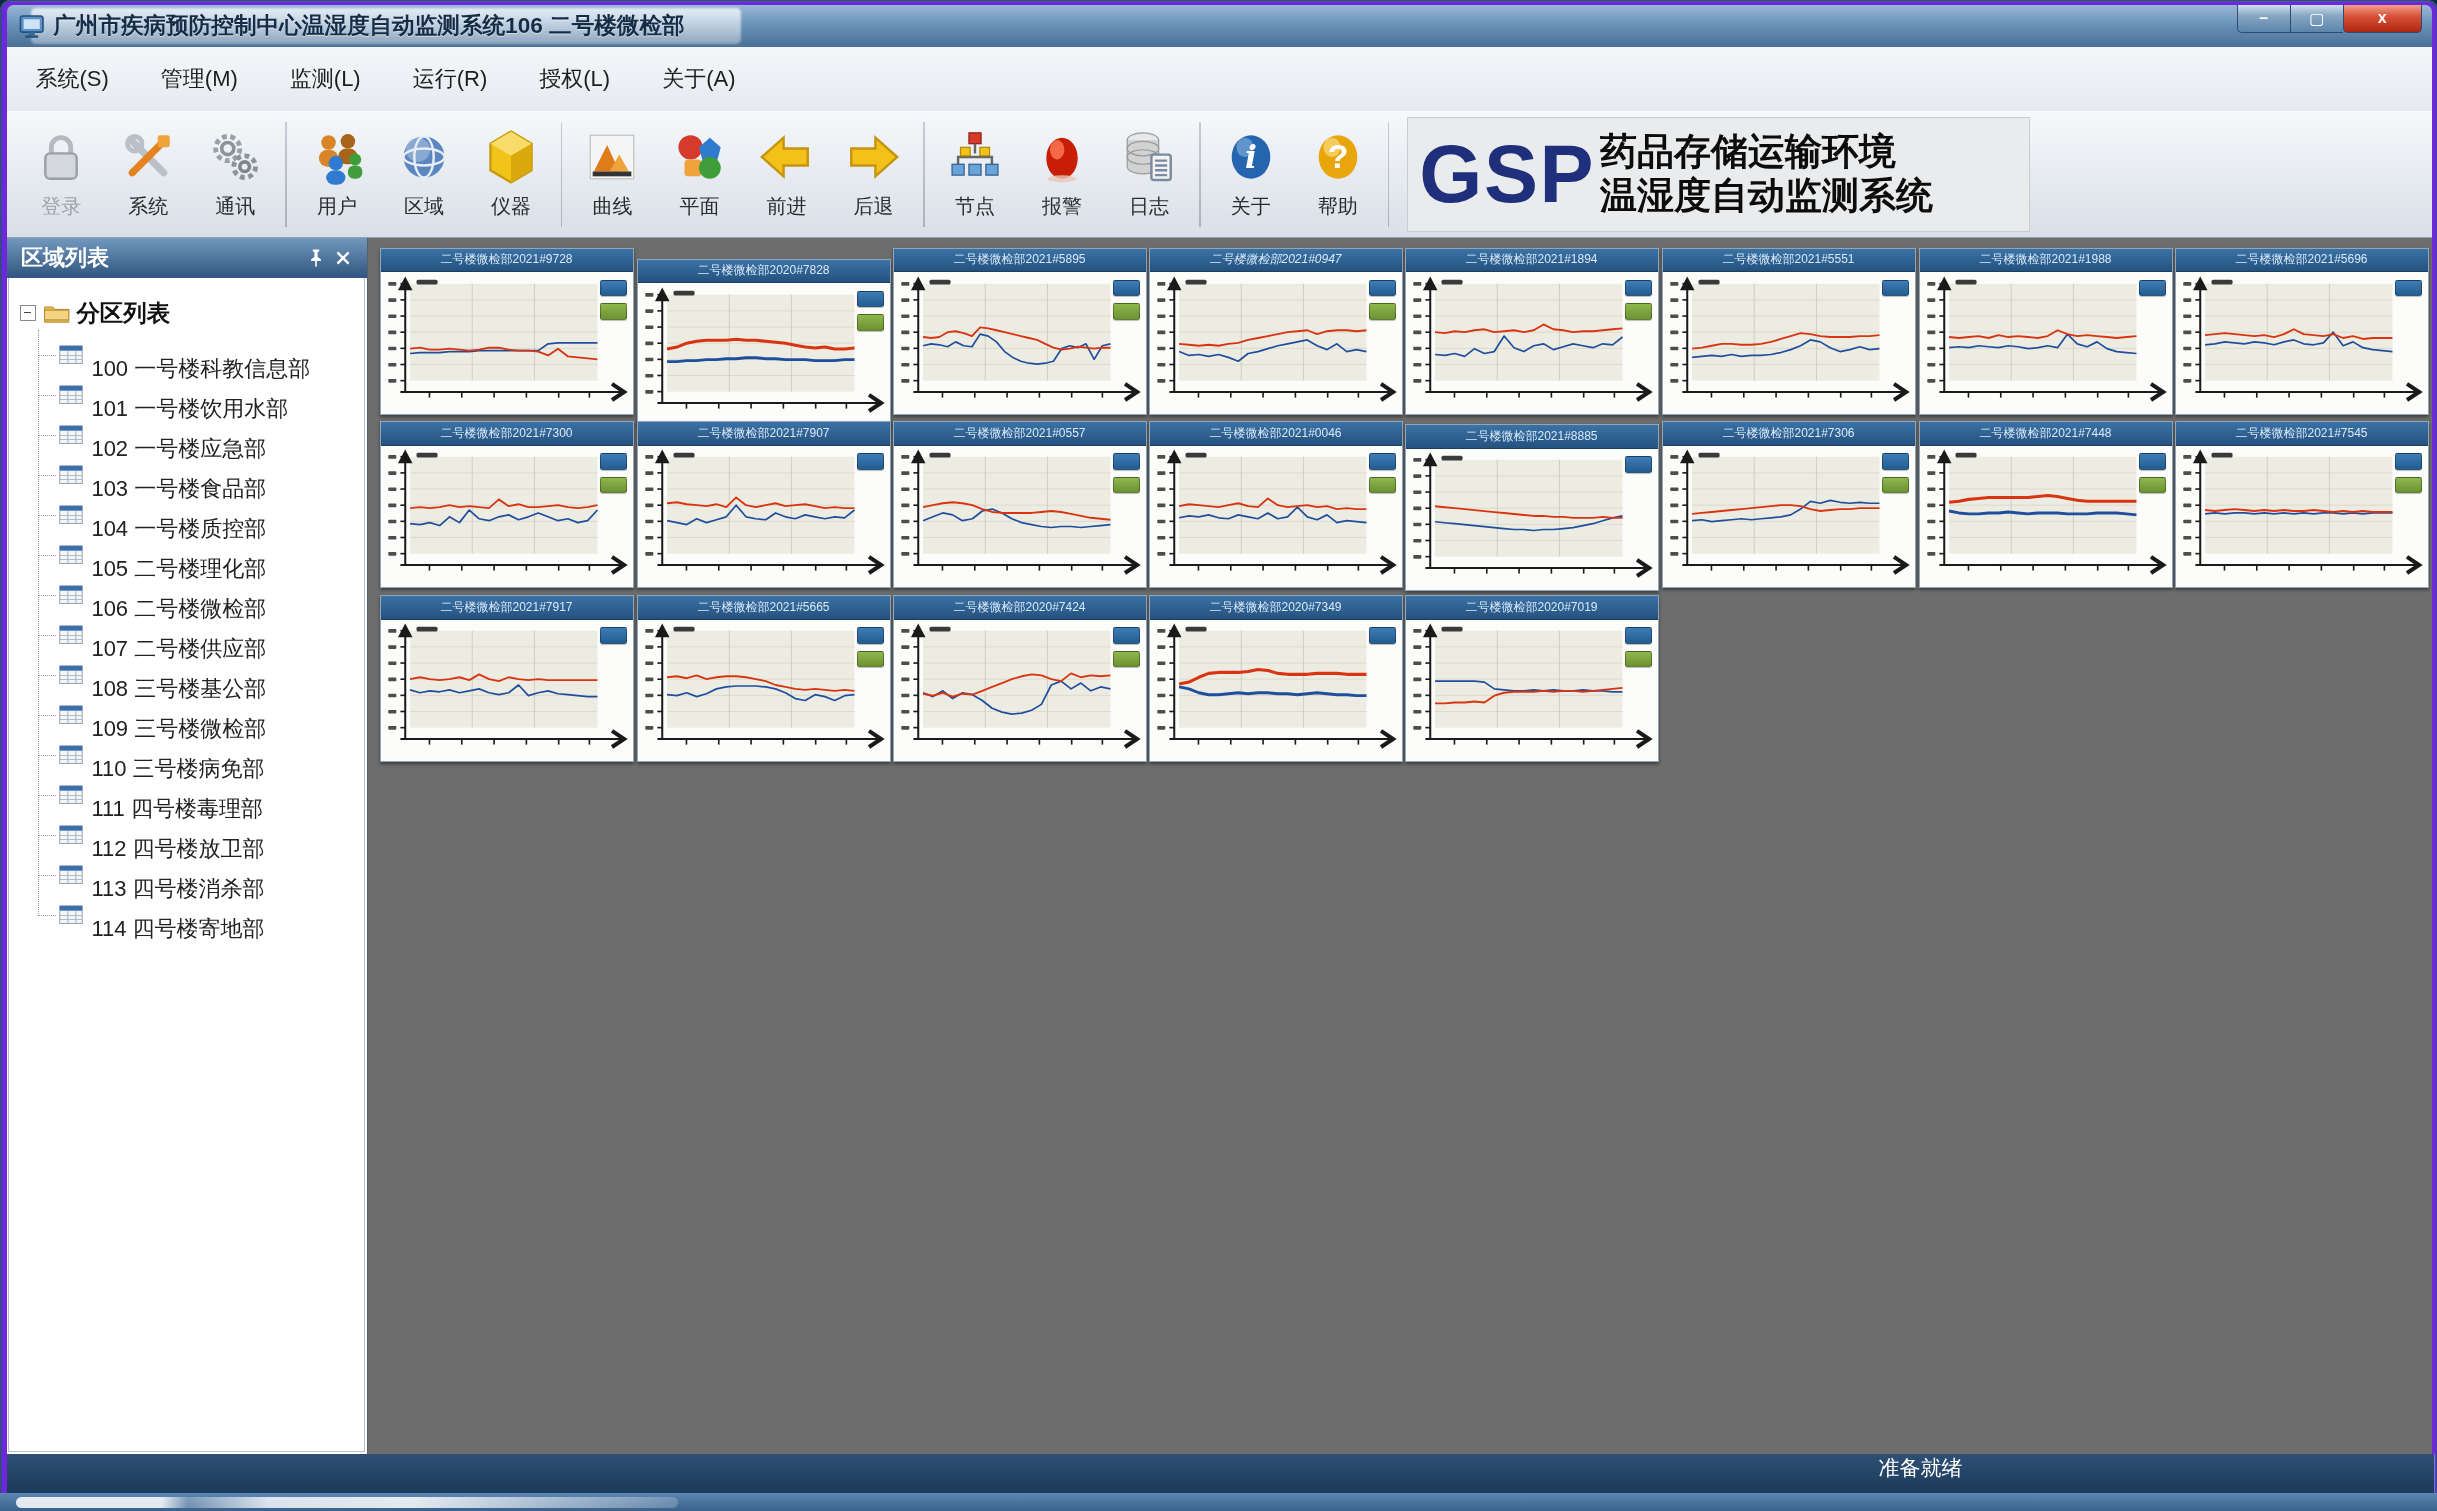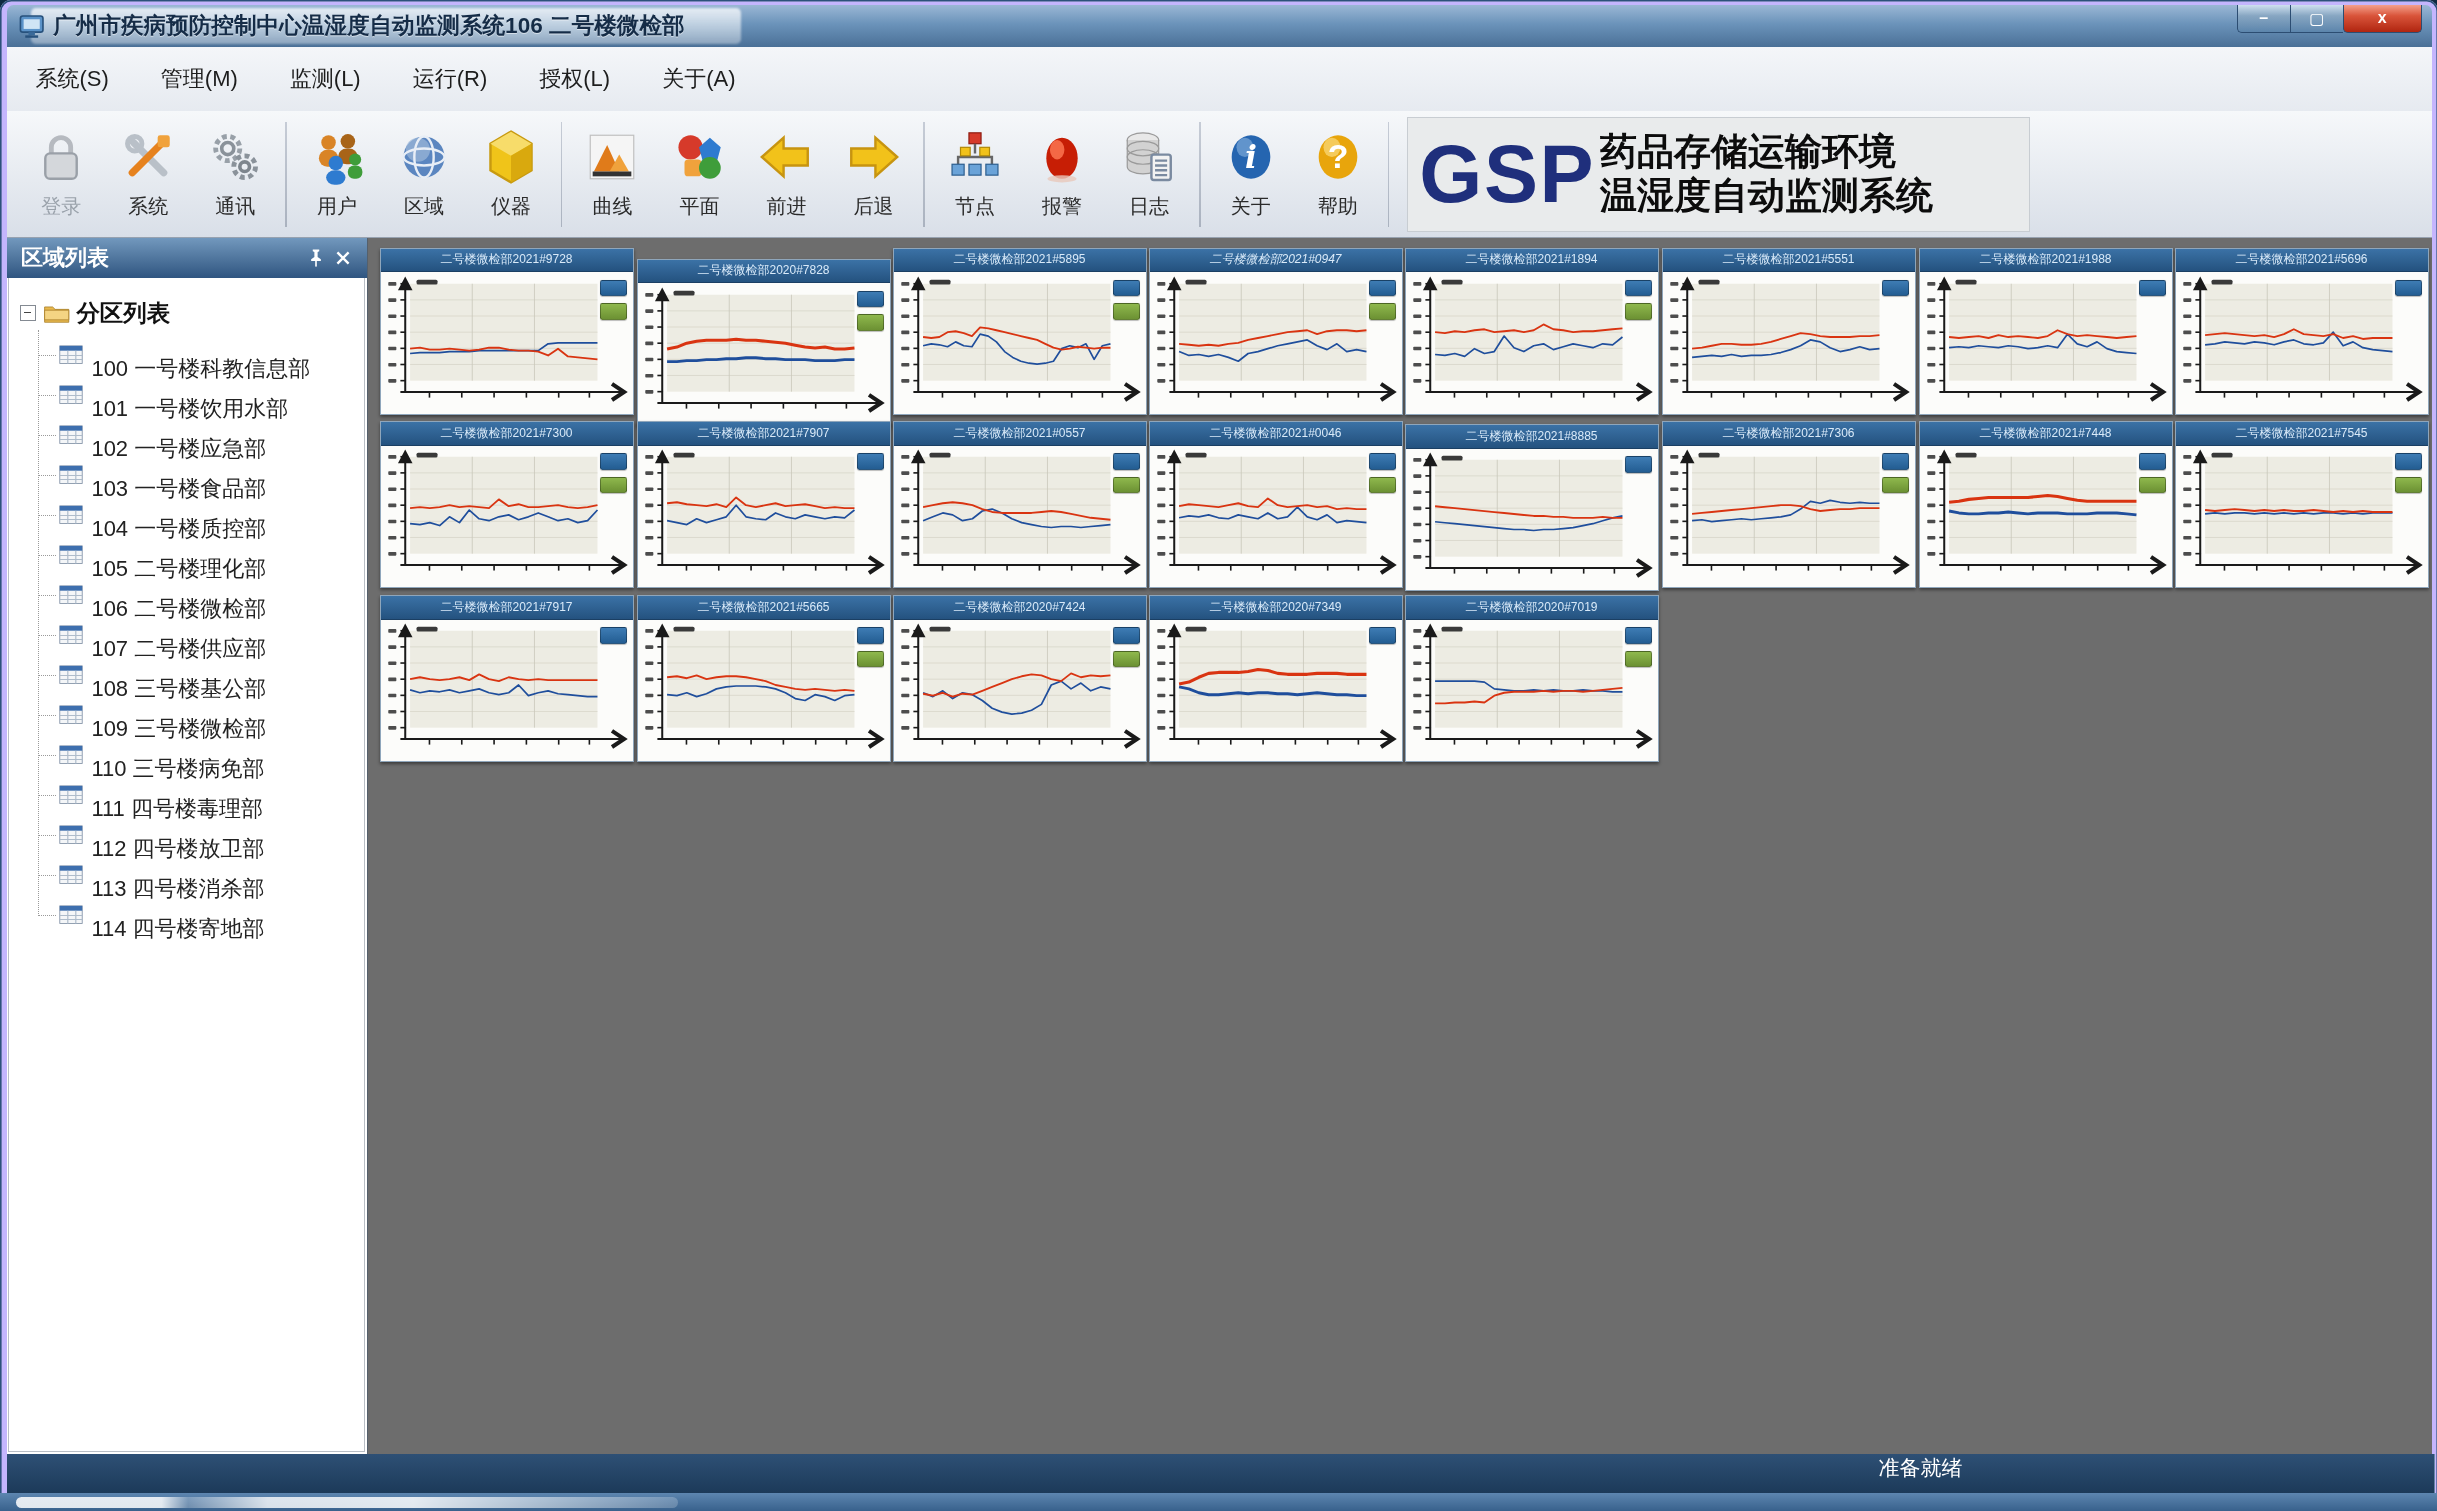--- a/index.html
+++ b/index.html
@@ -1,16 +1,16 @@
 <!DOCTYPE html>
 <html style="font-size:13px"><head>
 <meta charset="utf-8">
 <style>
   html,body{margin:0;padding:0;background:#0e2940;font-family:"Liberation Sans","DejaVu Sans",sans-serif;}
-  #win{position:relative;width:2438px;height:1511px;background:#c4b5fd;border-radius:11.3px 11.3px 0 0;overflow:hidden;
+  #win{position:relative;width:2438px;height:1511px;background:#6d28d9;border-radius:11.3px 11.3px 0 0;overflow:hidden;
        box-shadow:inset 0 0 0 1.6px #2c517a, inset 0 1.6px 0 rgba(255,255,255,.35);}
   
   .titlebar{position:absolute;left:6.5px;top:4.8px;right:6.5px;height:42px;display:flex;align-items:center;
             background:linear-gradient(#9ab7d5,#6b93ba 45%,#4a7097);border-radius:6.5px 6.5px 0 0;}
   .title-glass{position:absolute;left:24px;top:3.2px;width:710px;height:36px;background:linear-gradient(rgba(255,255,255,.75),rgba(255,255,255,.35));border-radius:4.8px;filter:blur(0.8px);}
   .app-icon{position:relative;width:27.4px;height:27.4px;margin:0 8px 0 11.3px;}
   .title-text{position:relative;font-size:22.6px;font-weight:bold;color:#152c47;text-shadow:0 0.8px 0 rgba(255,255,255,.5);}
   .winbtns{position:absolute;right:9.7px;top:0;display:flex;}
   .wbtn{height:27.4px;display:flex;align-items:center;justify-content:center;border:0.8px solid #2c4d72;border-top:none;
         background:linear-gradient(#cfe0ef,#87a6c2 40%,#5c85ac);color:#fff;font-size:16px;font-weight:bold;}

